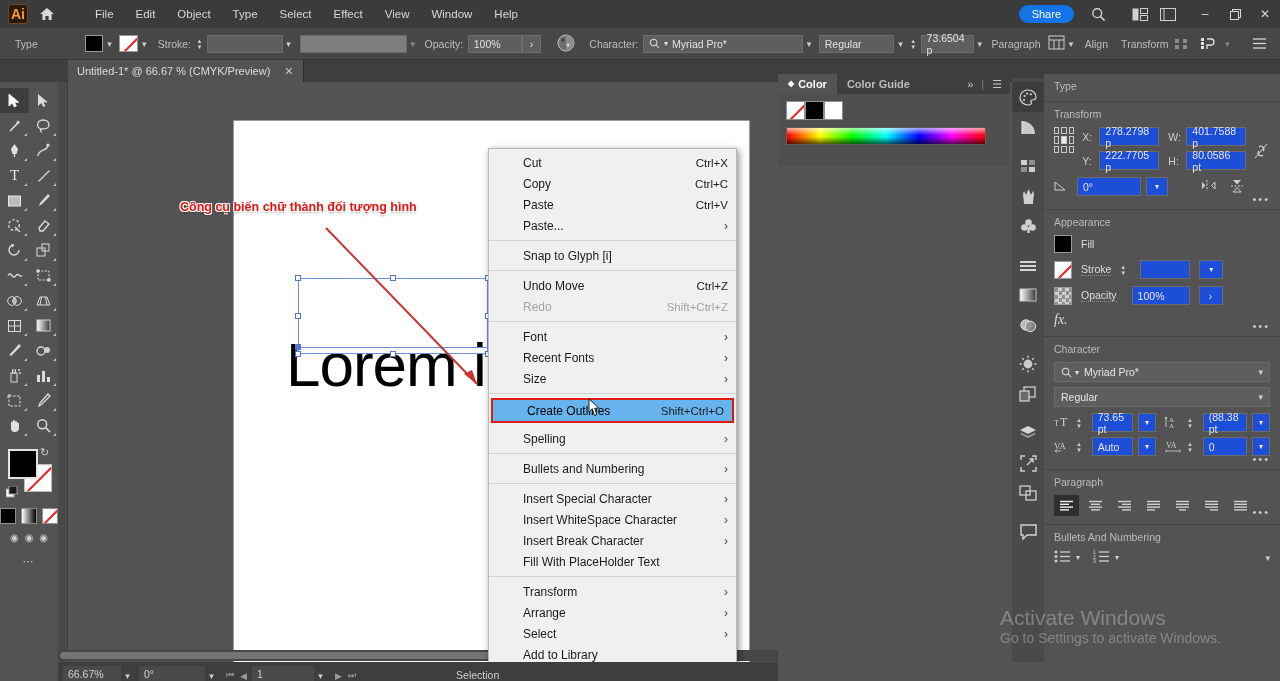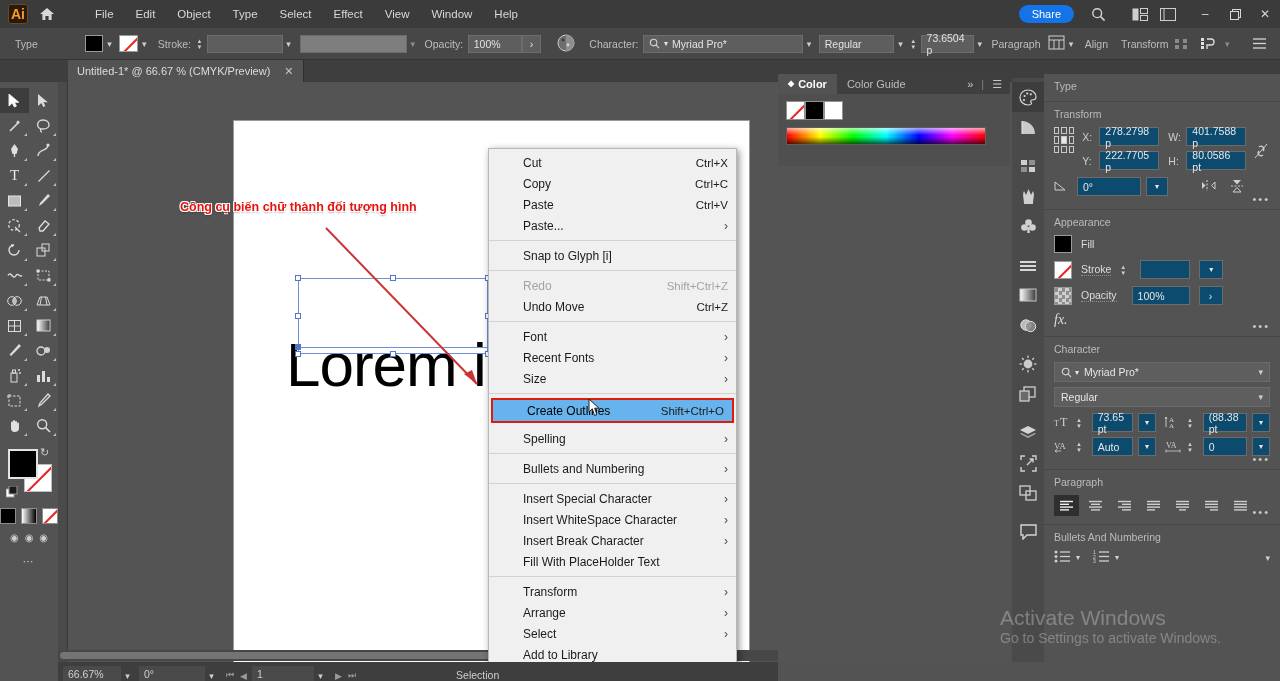--- a/index.html
+++ b/index.html
@@ -123,21 +123,21 @@
   .mi.hi { background:#66b3ee; color:#000; }
   .mi-hl-wrap { position:relative; margin:0 2px; border:2px solid #e11a0e; }
   .msep { height:1px; background:#d2d2d2; margin:4px 0; }
   .cursor { position:absolute; left:588px; top:398px; width:12px; height:18px; }
 
   
   .colorpanel { position:absolute; left:778px; top:74px; width:232px; height:92px;
     background:#4f4f4f; }
   .cp-tabs { display:flex; height:20px; background:#3f3f3f; }
   .cp-tab { padding:0 10px; line-height:20px; font-size:11px; color:#bcbcbc;
-    display:flex; align-items:center; gap:4px;}
+    display:flex; align-items:center; gap:4px;font-weight:bold;}
   .cp-tab.active { background:#535353; color:#fff; font-weight:bold; }
   .cp-tools { margin-left:auto; display:flex; align-items:center; gap:8px;
     padding-right:8px; color:#c8c8c8; font-size:11px; }
   .cp-body { position:relative; padding:7px 8px; }
   .cp-sws { display:flex; }
   .cp-sw { width:19px; height:19px; border:1px solid #8f8f8f; }
   .cp-sw.n { background:#fff; position:relative; overflow:hidden; }
   .cp-sw.n:after { content:""; position:absolute; left:-3px; top:8px;
     width:30px; height:2px; background:#e22; transform:rotate(-45deg); }
   .spectrum { margin-top:7px; width:200px; height:18px;
@@ -160,21 +160,21 @@
   
   .props { position:absolute; left:1044px; top:74px; width:236px; height:607px;
     background:#535353; }
   .pp-tabs { display:flex; height:20px; background:#3f3f3f; }
   .pp-tab { padding:0 10px; line-height:20px; font-size:11px; color:#bcbcbc; }
   .pp-tab.active { background:#535353; color:#fff; }
   .sect { padding:6px 10px 8px 10px; position:relative; }
   .sect + .sect { border-top:1px solid #464646; }
   .sect-title { font-size:10.5px; color:#bbb; margin-bottom:7px; }
   .row { display:flex; align-items:center; gap:5px; margin-bottom:5px; }
-  .pfield { background:#0c4a6e; height:19px; border:1px solid #6b6b6b;
+  .pfield { background:#1d4ed8; height:19px; border:1px solid #6b6b6b;
     color:#e6e6e6; font-size:10.5px; display:flex; align-items:center;
     padding:0 5px; }
   .plabel { font-size:10.5px; color:#cfcfcf; width:12px; }
   .ref9 { width:26px; height:26px; display:grid;
     grid-template-columns:repeat(3,1fr); grid-template-rows:repeat(3,1fr);
     gap:2px; }
   .ref9 i { border:1px solid #c7c7c7; }
   .ref9 i.c { background:#e8e8e8; }
   .dots { position:absolute; right:10px; bottom:4px; color:#c9c9c9;
     letter-spacing:2px; font-size:11px; }
@@ -630,27 +630,27 @@
         </div>
     </div>
     <div class="msep"></div>
     <div>
       <div class="mi">
           <span>Snap to Glyph [i]</span>
         </div>
     </div>
     <div class="msep"></div>
     <div>
+      <div class="mi">
+          <span>Undo Move</span>
+          <span class="sc">Ctrl+Z</span>
+        </div>
       <div class="mi disabled">
           <span>Redo</span>
           <span class="sc">Shift+Ctrl+Z</span>
-        </div>
-      <div class="mi">
-          <span>Undo Move</span>
-          <span class="sc">Ctrl+Z</span>
         </div>
     </div>
     <div class="msep"></div>
     <div>
       <div class="mi">
           <span>Font</span>
           <span class="sub">›</span>
         </div>
       <div class="mi">
           <span>Recent Fonts</span>

